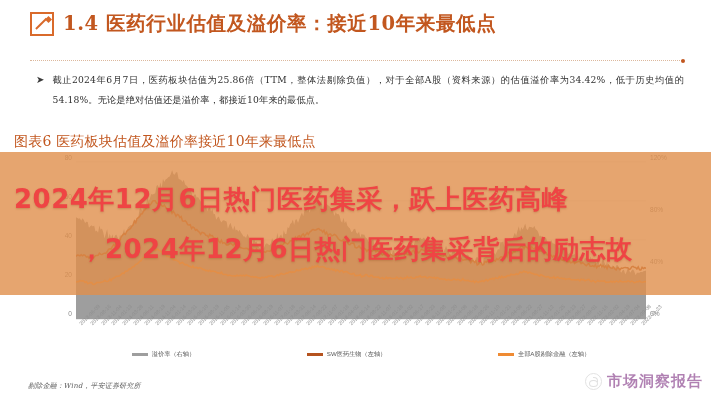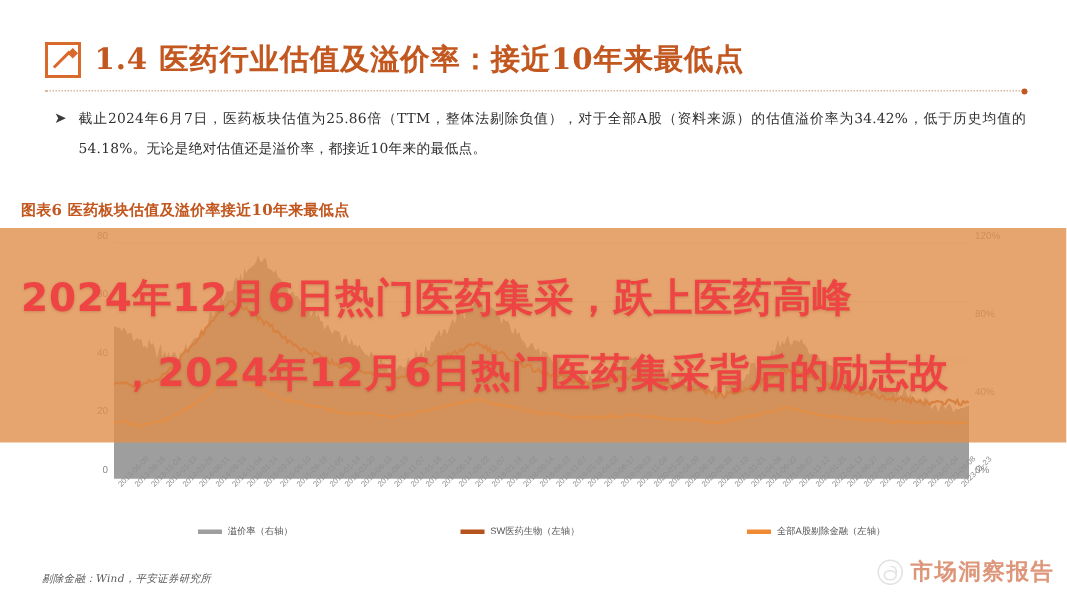--- a/index.html
+++ b/index.html
@@ -11,21 +11,21 @@
   }
   #page {
     position: relative;
     width: 711px; height: 400px;
     background: #ffffff;
   }
 
   
   .slide-title-row {
     position: absolute;
-    left: 30px; top: 26px;
+    left: 30px; top: 10px;
     display: flex; align-items: center; gap: 9px;
   }
   .title-icon {
     width: 24px; height: 24px;
     border: 2.5px solid #d96a2b;
     position: relative;
     flex: 0 0 auto;
   }
   .title-icon::before {
     content: "";
@@ -94,22 +94,22 @@
     color: #2f2f2f;
     text-align: justify;
     letter-spacing: 0.15px;
   }
 
   
   .fig-caption {
     position: absolute;
     left: 14px; top: 133px;
     font-family: "DejaVu Serif", serif;
-    font-weight: bold;
-    font-size: 10px;
+    font-weight: normal;
+    font-size: 14px;
     color: #c2571f;
     letter-spacing: 0.2px;
   }
 
   
   .chart-frame {
     position: absolute;
     left: 8px; top: 150px;
     width: 695px; height: 215px;
     background: #ffffff;
@@ -228,21 +228,21 @@
     right: 2.6px; top: 2.8px;
     width: 4px; height: 4px;
     border-top: 1.5px solid #c9c9c9;
     border-right: 1.5px solid #c9c9c9;
     border-radius: 0 4px 0 0;
   }
   .wm-text {
     font-family: "DejaVu Sans", sans-serif;
     font-weight: bold;
     font-size: 15px;
-    color: #c2410c;
+    color: #701a75;
     letter-spacing: 1px;
   }
 </style>
 </head>
 <body>
 
 <div id="page">
 
   <div class="slide-title-row">
     <span class="title-icon"></span>

